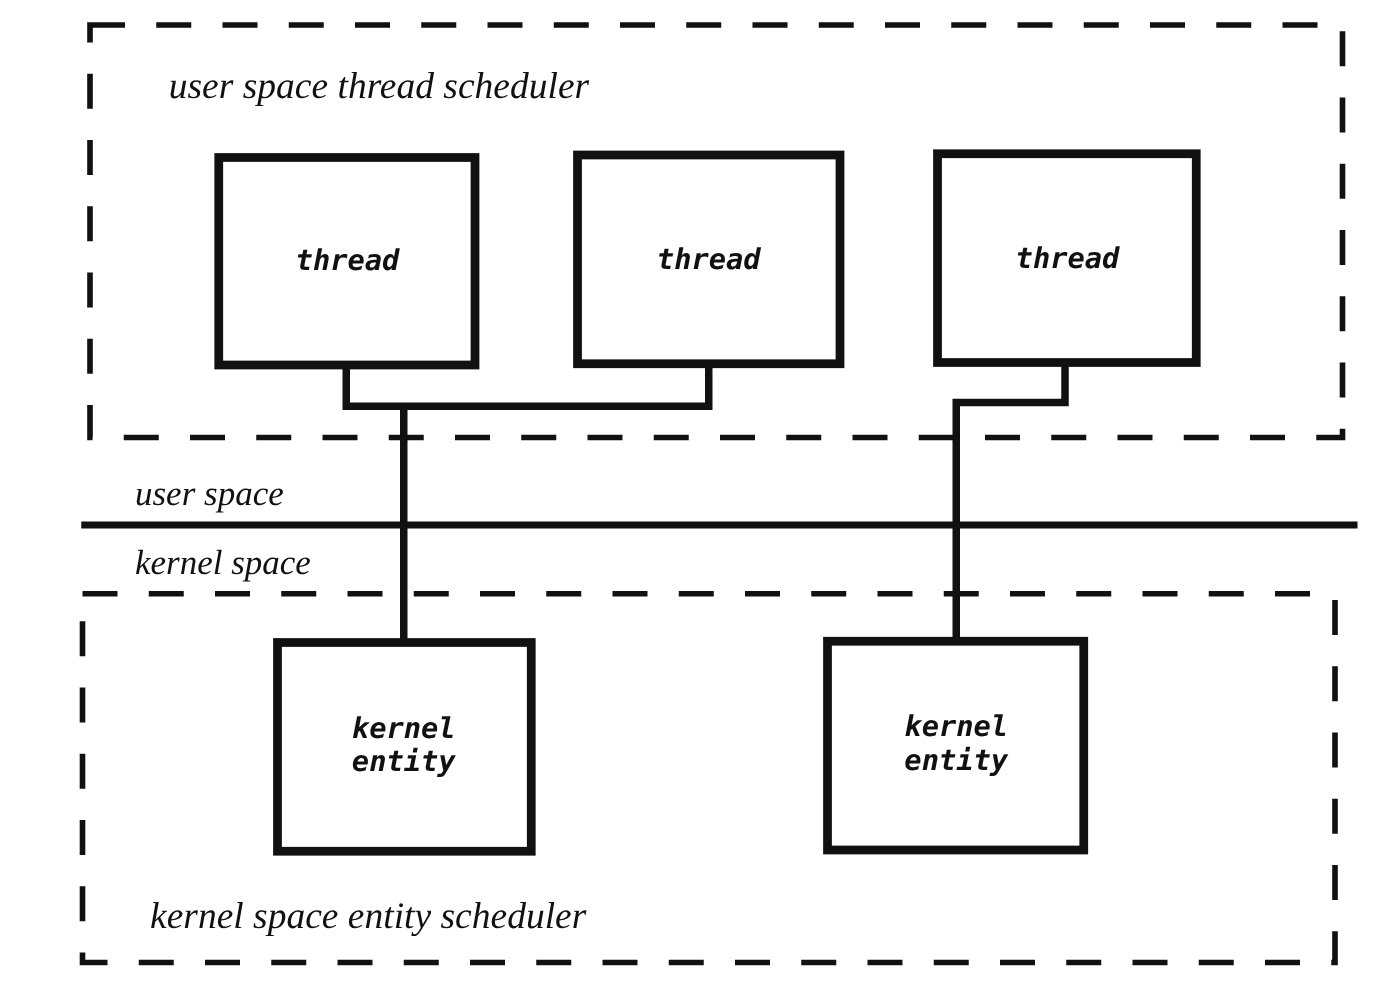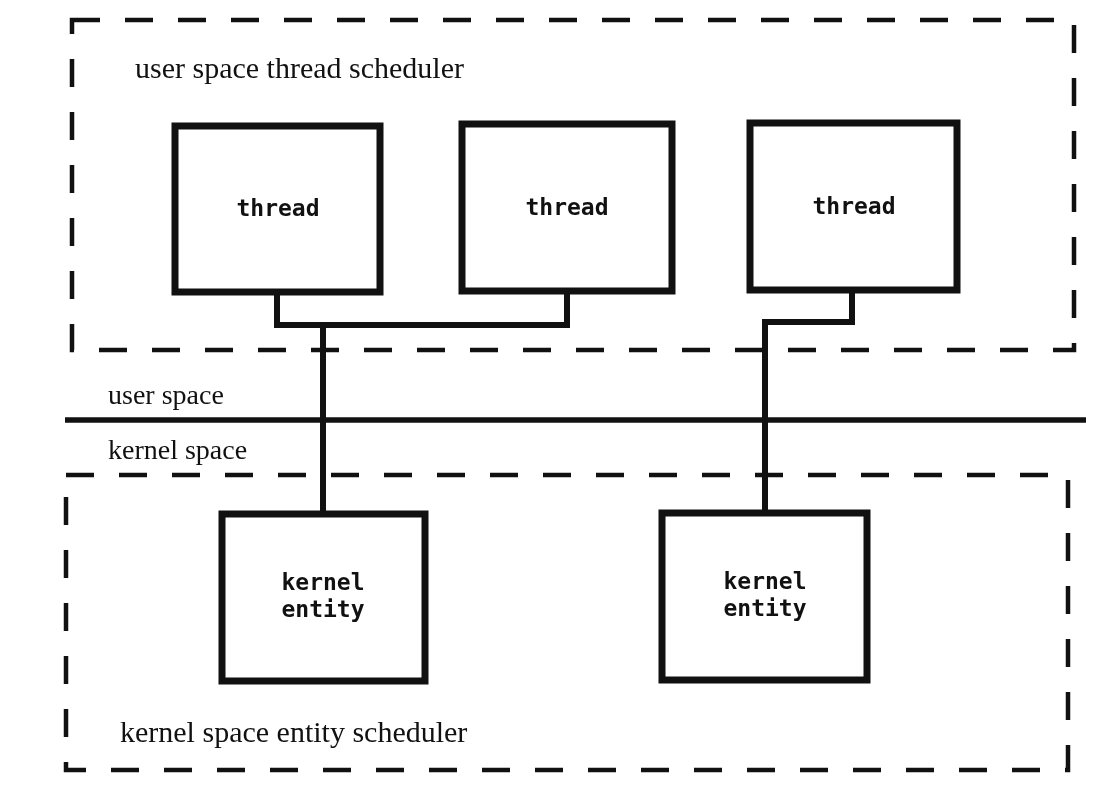--- a/index.html
+++ b/index.html
@@ -6,20 +6,21 @@
     margin: 0;
     padding: 0;
     background: #ffffff;
   }
   #stage {
     position: relative;
     width: 1087px;
     height: 792px;
     background: #ffffff;
     overflow: hidden;
+    font-style: italic;
   }
   svg { display: block; }
   .region-title {
     font-family: "Liberation Serif", "DejaVu Serif", serif;
     font-size: 30px;
     fill: #111111;
   }
   .space-label {
     font-family: "Liberation Serif", "DejaVu Serif", serif;
     font-size: 28px;

